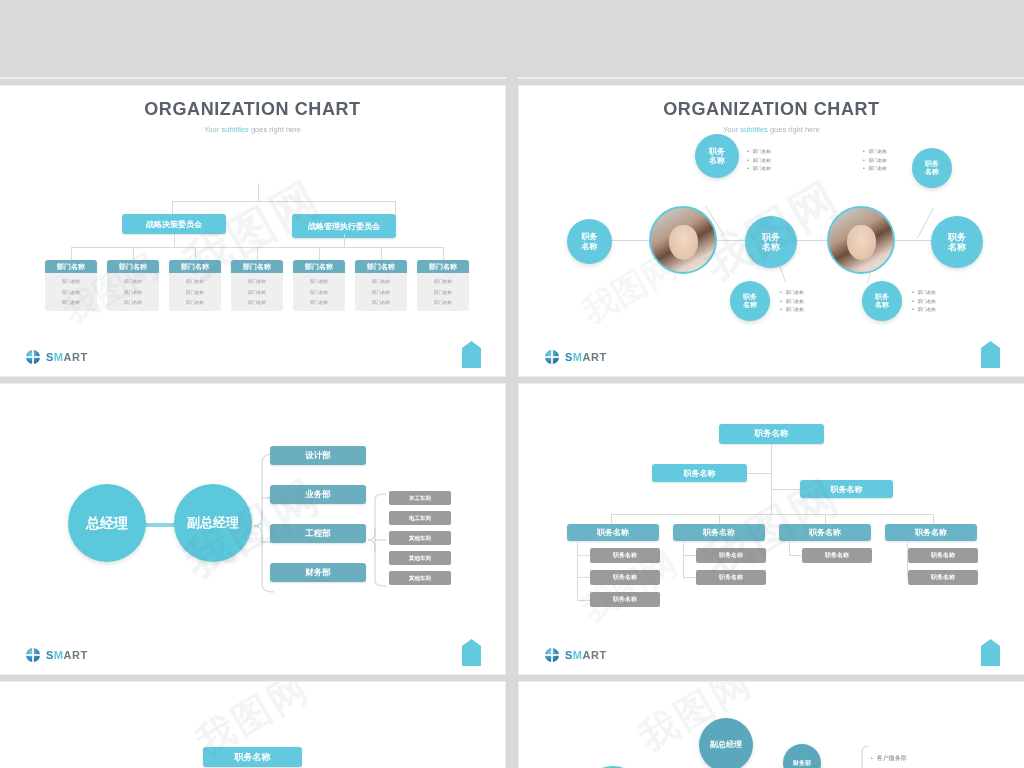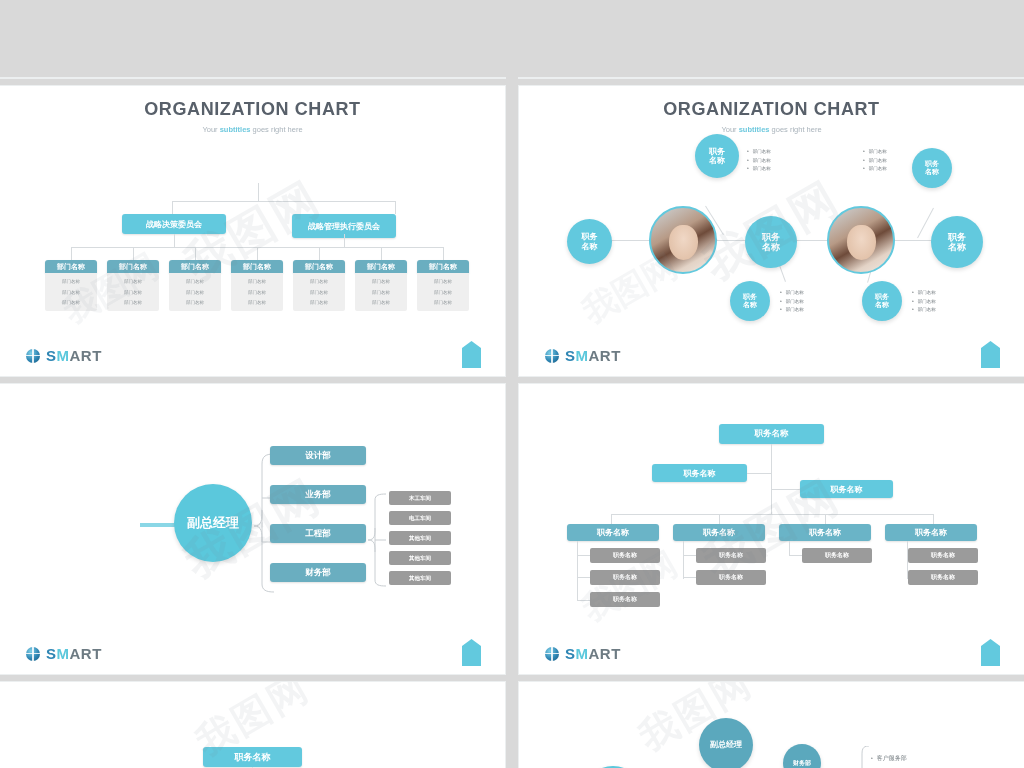--- a/index.html
+++ b/index.html
@@ -59,21 +59,21 @@
     width: 14px; height: 14px; border-radius: 50%;
     background: radial-gradient(circle at 35% 30%, #7fd0e8 0%, #2f86b4 55%, #15597f 100%);
     position: relative; flex: none;
     box-shadow: 0 0 0 1px rgba(255,255,255,0.6);
   }
   .globe::before, .globe::after {
     content: ""; position: absolute; background: rgba(255,255,255,0.85);
   }
   .globe::before { left: 0; right: 0; top: 6px; height: 1.5px; }
   .globe::after { top: 0; bottom: 0; left: 6px; width: 1.5px; }
-  .logo-text { font-size: 15px; font-weight: bold; letter-spacing: .5px; }
+  .logo-text { font-size: 11px; font-weight: bold; letter-spacing: .5px; }
   .logo-text .s { color: #2f86b4; }
   .logo-text .m { color: #5bc8dc; }
   .logo-text .art { color: #6d7b83; }
 
   .page-badge {
     position: absolute; right: 24px; bottom: 8px; z-index: 6;
     width: 19px; height: 27px;
     background: #62c9de;
     clip-path: polygon(50% 0%, 100% 26%, 100% 100%, 0% 100%, 0% 26%);
     color: #fff; font-size: 7px; font-weight: bold;
@@ -83,21 +83,21 @@
   .page-badge.blank { color: transparent; }
 
   
   .oc-title {
     text-align: center; margin-top: 13px;
     font-size: 18px; font-weight: bold; color: #58606a; letter-spacing: .6px;
   }
   .oc-sub {
     text-align: center; margin-top: 5px; font-size: 7.5px; color: #a9b3bb;
   }
-  .oc-sub b { color: #6fc9de; font-weight: bold; margin-top: 20px; }
+  .oc-sub b { color: #6fc9de; font-weight: normal; margin-top: 20px; }
 
   
   .tbox {
     background: #6aaec0; color: #fff; border-radius: 3px;
     display: flex; align-items: center; justify-content: center;
     font-size: 7px; font-weight: bold; position: absolute;
     box-shadow: 0 1px 2px rgba(0,0,0,.12);
   }
   .cbox {
     background: #62c9de; color: #fff; border-radius: 3px;
@@ -364,20 +364,21 @@
       <div class="page-badge blank">.</div>
     </div>
   </div>
 
   <div class="slide">
     <div class="slide-inner">
       <div class="wm">我图网</div>
 
       <div class="ln lnh" style="left:140px; top:139px; width:40px; height:4px; background:#8ad7e6;"></div>
 
+      <div class="circ" style="left:68px; top:100px; width:78px; height:78px; font-size:14px; background:#5bc8dc;">总经理</div>
       <div class="circ" style="left:174px; top:100px; width:78px; height:78px; font-size:13px; background:#5bc8dc;">副总经理</div>
 
       <svg style="position:absolute; left:252px; top:68px; width:24px; height:142px;">
         <path d="M2 74 C 10 74, 10 68, 10 58 L10 12 C10 4, 14 2, 22 2" fill="none" stroke="#c9ced2" stroke-width="1"></path>
         <path d="M2 74 C 10 74, 10 80, 10 90 L10 132 C10 138, 14 140, 22 140" fill="none" stroke="#c9ced2" stroke-width="1"></path>
         <path d="M10 58 L10 90" fill="none" stroke="#c9ced2" stroke-width="1"></path>
         <path d="M10 46 L22 46 M10 90 L22 90" fill="none" stroke="#c9ced2" stroke-width="1"></path>
       </svg>
 
       <div class="tbox" style="left:270px; top:62px; width:96px; height:19px; font-size:8.5px;">设计部</div>

